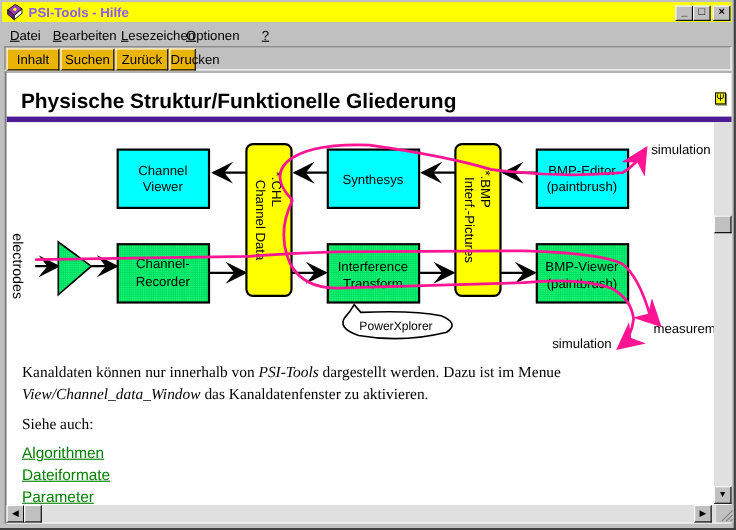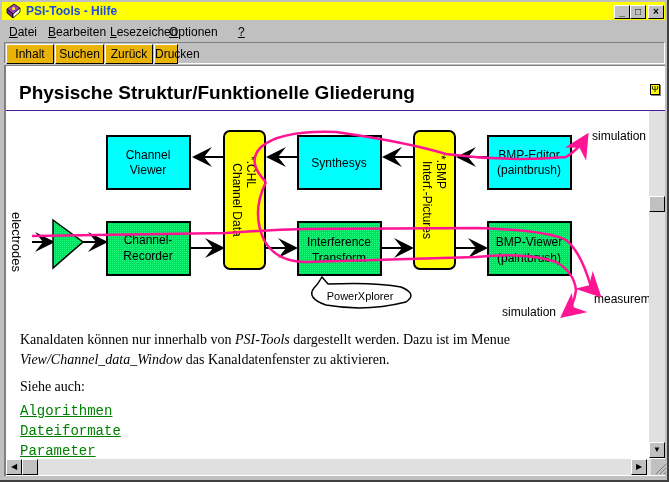--- a/index.html
+++ b/index.html
@@ -1,39 +1,39 @@
 <!DOCTYPE html>
 <html><head>
 <meta charset="utf-8">
 <style>
   * { box-sizing: border-box; margin: 0; padding: 0; }
   body { width: 669px; height: 482px; overflow: hidden; background: #c0c0c0; font-family: "Liberation Sans", sans-serif; font-size: 12px; position: relative; }
   .window { position: absolute; left: 0; top: 0; width: 669px; height: 482px; background: #c0c0c0; border-right: 2px solid #404040; border-bottom: 2px solid #404040; }
   .titlebar { position: absolute; left: 2px; top: 2px; width: 663px; height: 18px; background: #ffff00; }
   .title-icon { position: absolute; left: 3px; top: 1px; width: 16px; height: 16px; }
-  .title-text { position: absolute; left: 24px; top: 2px; font-weight: bold; font-size: 12px; color: #1d4ed8; }
+  .title-text { position: absolute; left: 24px; top: 2px; font-weight: bold; font-size: 12px; color: #8b5cf6; }
   .tb-btn { position: absolute; top: 3px; width: 16px; height: 14px; background: #c0c0c0; border-top: 1px solid #fff; border-left: 1px solid #fff; border-right: 1px solid #000; border-bottom: 1px solid #000; font-size: 10px; line-height: 12px; text-align: center; font-weight: bold; }
   .menubar { position: absolute; left: 2px; top: 22px; width: 663px; height: 18px; }
   .menu-item { position: absolute; top: 3px; font-size: 12px; color: #000; }
   .menu-item u { text-decoration: underline; }
   .toolbar { position: absolute; left: 4px; top: 42px; width: 661px; height: 22px; border-top: 1px solid #808080; border-left: 1px solid #808080; border-right: 1px solid #fff; border-bottom: 1px solid #fff; }
   .tool-btn { position: absolute; top: 1px; height: 20px; background: #eab308; border-top: 1px solid #fff; border-left: 1px solid #fff; border-right: 1px solid #000; border-bottom: 1px solid #000; font-size: 12px; line-height: 18px; text-align: center; color: #000; }
   .content { position: absolute; left: 4px; top: 65px; width: 661px; height: 411px; background: #fff; border-left: 2px solid #808080; border-top: 1px solid #808080; overflow: hidden; }
-  .heading-area { position: absolute; left: 0; top: 0; width: 661px; height: 45px; border-bottom: 1px solid #4c1d95; padding-left: 24px; }
+  .heading-area { position: absolute; left: 0; top: 0; width: 661px; height: 45px; border-bottom: 5px solid #4c1d95; padding-left: 24px; }
   .heading { position: absolute; left: 13px; top: 16px; font-weight: bold; font-size: 19px; color: #000; }
   .heading-icon { position: absolute; left: 644px; top: 18px; width: 10px; height: 11px; background: #ffff00; border: 1px solid #000; font-size: 9px; line-height: 9px; text-align: center; box-shadow: 1px 1px 0 #808080; }
   .scroll-region { position: absolute; left: 0; top: 46px; width: 661px; height: 365px; }
   .vscroll { position: absolute; left: 645px; top: 46px; width: 16px; height: 349px; background: #e0e0e0; }
   .hscroll { position: absolute; left: 6px; top: 458px; width: 639px; height: 16px; background: #e0e0e0; }
   .sb-btn { position: absolute; width: 16px; height: 16px; background: #c0c0c0; border-top: 1px solid #fff; border-left: 1px solid #fff; border-right: 1px solid #000; border-bottom: 1px solid #000; font-size: 8px; line-height: 14px; text-align: center; }
   .thumb { position: absolute; width: 16px; height: 16px; background: #c0c0c0; border-top: 1px solid #fff; border-left: 1px solid #fff; border-right: 1px solid #000; border-bottom: 1px solid #000; }
   .corner { position: absolute; left: 651px; top: 458px; width: 16px; height: 16px; background: #c0c0c0; }
   .body-text { position: absolute; left: 14px; font-family: "Liberation Serif", serif; font-size: 14px; color: #000; white-space: nowrap; }
   .body-text i { font-style: italic; }
-  .link { position: absolute; left: 14px; font-family: Liberation Mono, monospace; font-size: 14px; color: #008000; text-decoration: underline; cursor: pointer; }
+  .link { position: absolute; left: 14px; font-family: Liberation Sans, sans-serif; font-size: 14px; color: #008000; text-decoration: underline; cursor: pointer; }
   svg text { font-family: "Liberation Sans", sans-serif; }
 </style>
 </head>
 <body>
 
 <div class="window">
   <div class="titlebar">
     <svg class="title-icon" viewBox="0 0 16 16">
       <polygon points="2,6 9,1 15,5 8,11" fill="#a040c0" stroke="#000" stroke-width="0.8"></polygon>
       <polygon points="2,6 8,11 8,15 2,10" fill="#702090" stroke="#000" stroke-width="0.8"></polygon>

